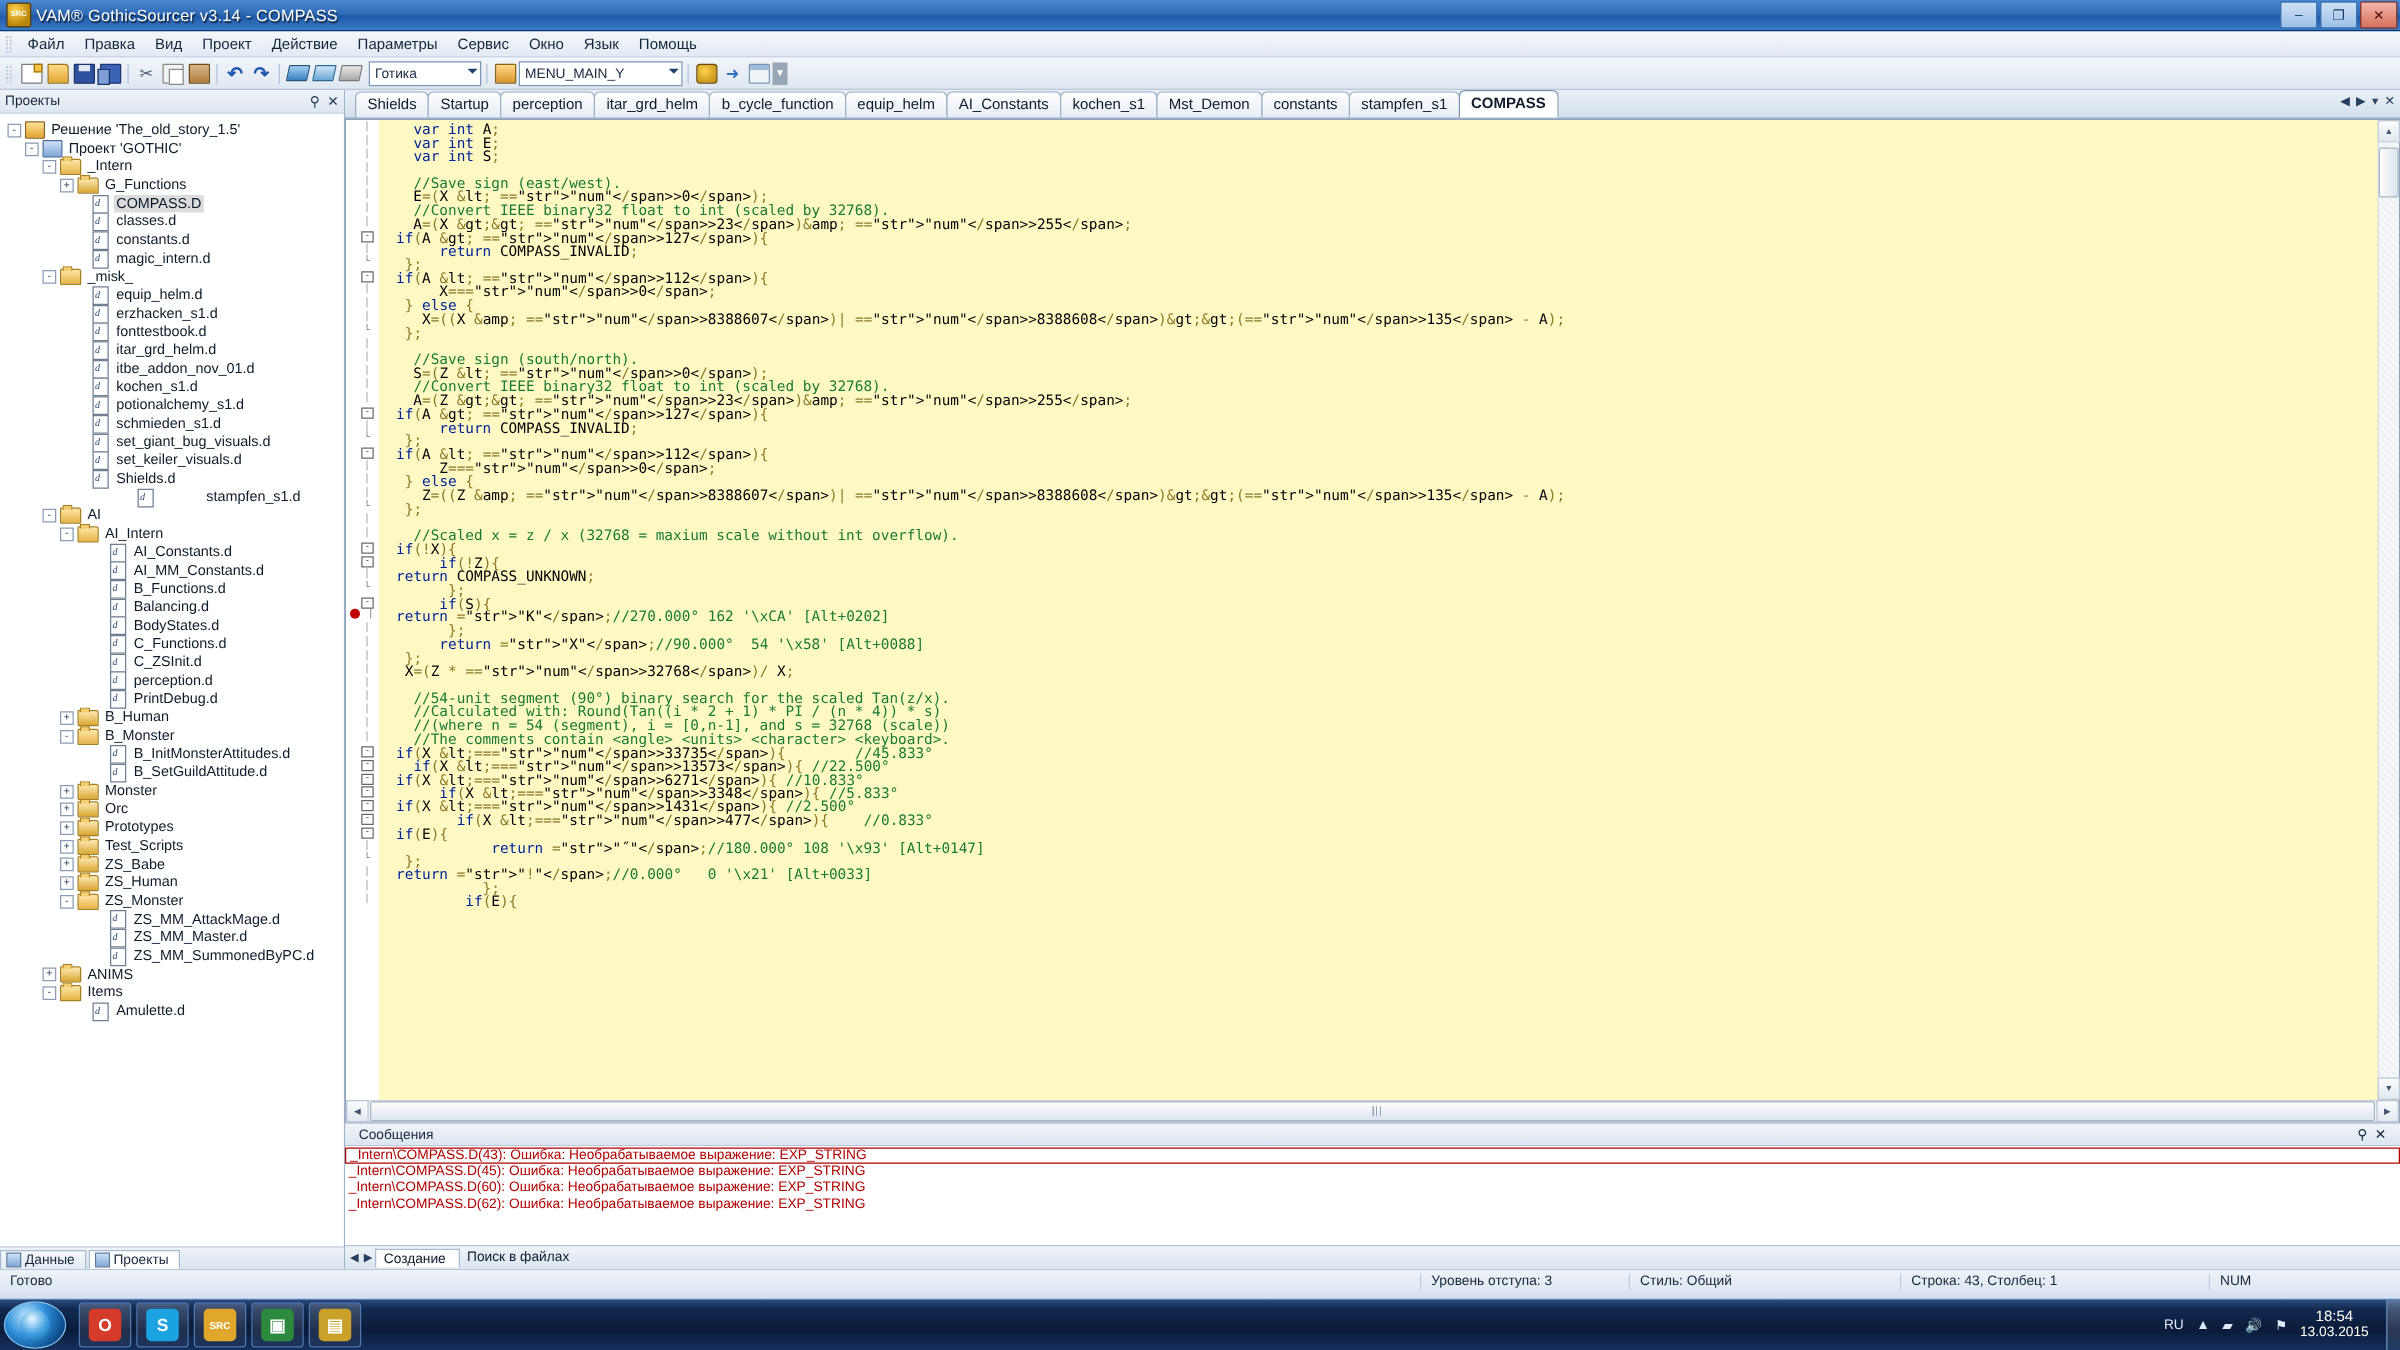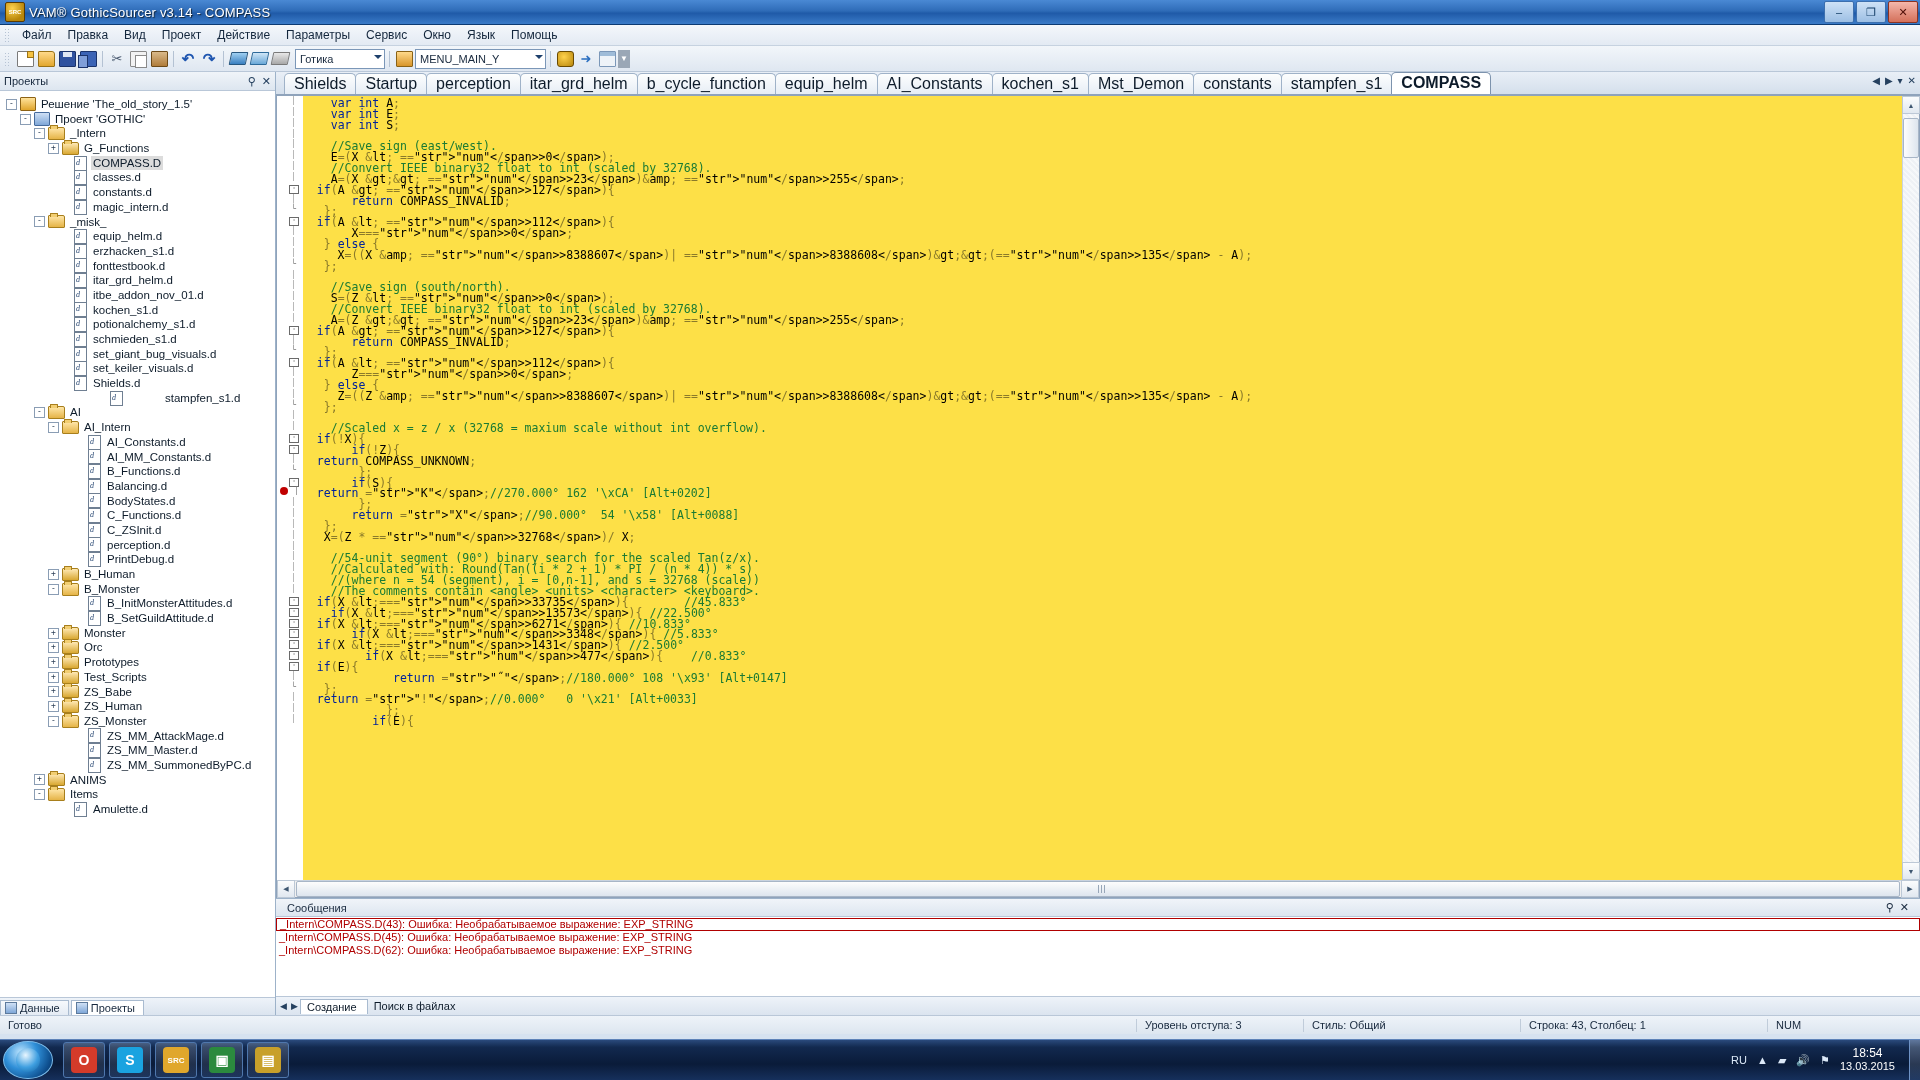--- a/index.html
+++ b/index.html
@@ -91,30 +91,30 @@
     border-top:1px solid #b9c7d8;font-size:11px;}
   .lp-tab{padding:1px 8px 1px 4px;display:flex;align-items:center;gap:3px;border:1px solid #a9bbd0;
     border-bottom:none;background:linear-gradient(180deg,#f6f9fc,#e4ebf4);margin-right:2px;color:#17283d;}
   .lp-tab.active{background:#fff;}
   .mini{width:10px;height:10px;border:1px solid #5d7a9c;background:linear-gradient(180deg,#cfe0f5,#7fa7d8);}
 
   
   .center{flex:1;display:flex;flex-direction:column;background:#d6e2f0;min-width:0;}
   .tabstrip{height:22px;background:linear-gradient(180deg,#e9eff7,#d4dfec);display:flex;align-items:flex-end;
     padding-left:8px;position:relative;border-bottom:1px solid #8fa3bb;}
-  .etab{font-size:16px;color:#0d1b2a;padding:2px 9px 3px;margin-right:-1px;
+  .etab{font-size:12px;color:#0d1b2a;padding:2px 9px 3px;margin-right:-1px;
     background:linear-gradient(180deg,#fdfefe,#e6edf5);border:1px solid #9fb2c8;border-bottom:none;
     border-radius:5px 5px 0 0;white-space:nowrap;line-height:15px;}
   .etab.active{background:#fff;font-weight:bold;border-color:#7d93ad;padding-bottom:4px;}
   .tab-nav{position:absolute;right:4px;top:3px;display:flex;gap:5px;font-size:10px;color:#25405f;align-items:center;}
 
   .editorwrap{flex:1;display:flex;flex-direction:column;min-height:0;border:1px solid #8fa3bb;margin:0;}
   .editorrow{flex:1;display:flex;min-height:0;background:#fff;}
   .gutter{width:26px;background:#fff;border-right:0;position:relative;flex:0 0 auto;}
-  .code{flex:1;overflow:hidden;background:#fde047;font-family:"DejaVu Sans Mono",monospace;font-size:11.5px;
+  .code{flex:1;overflow:hidden;background:#fef9c3;font-family:"DejaVu Sans Mono",monospace;font-size:11.5px;
     line-height:10.85px;white-space:pre;padding-top:2px;color:#000;position:relative;}
   .code .ln{height:10.85px;}
   .kw{color:#00229a;}
   .cm{color:#1a7a33;}
   .op{color:#8a7a2a;}
   .vscroll{width:16px;background:#f0f0f0;border-left:1px solid #c9d3df;display:flex;flex-direction:column;
     align-items:center;justify-content:space-between;flex:0 0 auto;}
   .sb-arrow{width:16px;height:16px;background:linear-gradient(180deg,#fbfcfd,#e1e8f0);border:1px solid #bcc8d6;
     display:flex;align-items:center;justify-content:center;font-size:7px;color:#3e5670;}
   .sb-thumb{width:14px;height:38px;background:linear-gradient(90deg,#fdfdfd,#dde5ee);border:1px solid #a8b6c7;
@@ -753,20 +753,21 @@
         <div class="msg-head">
           <span>Сообщения</span>
           <span class="btns" style="display:flex;gap:6px;">
             <span>⚲</span>
             <span>✕</span>
           </span>
         </div>
         <div class="msg-list" id="msglist">
             <div class="msg-row err sel">_Intern\COMPASS.D(43):  Ошибка: Необрабатываемое выражение: EXP_STRING</div>
             <div class="msg-row err">_Intern\COMPASS.D(45):  Ошибка: Необрабатываемое выражение: EXP_STRING</div>
+            <div class="msg-row err">_Intern\COMPASS.D(60):  Ошибка: Необрабатываемое выражение: EXP_STRING</div>
             <div class="msg-row err">_Intern\COMPASS.D(62):  Ошибка: Необрабатываемое выражение: EXP_STRING</div>
           </div>
         <div class="msg-tabs">
           <span class="mnavbtn">◀</span>
           <span class="mnavbtn">▶</span>
           <span class="mtab active">Создание</span>
           <span class="mtab">Поиск в файлах</span>
         </div>
       </div>
     </div>

